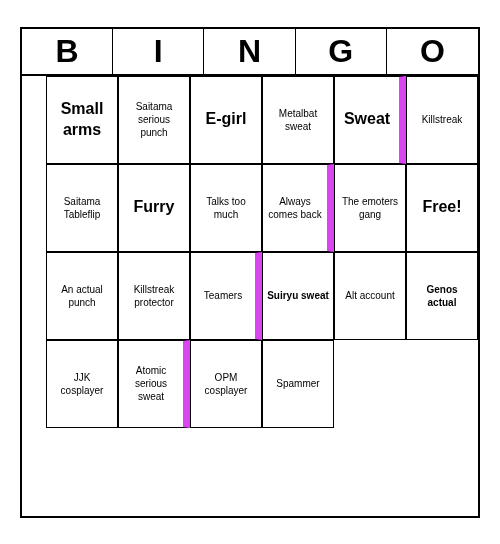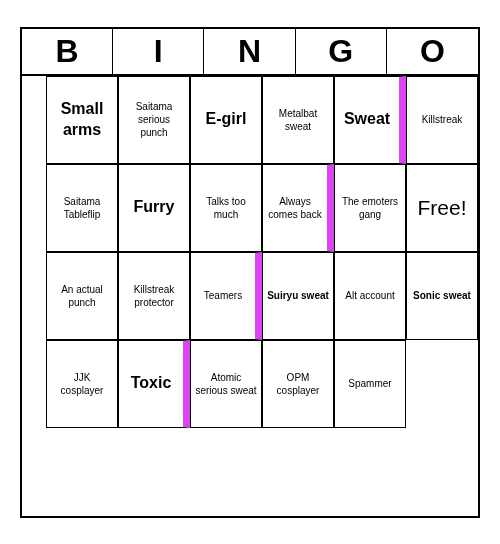--- a/index.html
+++ b/index.html
@@ -49,22 +49,22 @@
       line-height: 1.3;
     }
     .bingo-cell:nth-child(5n) {
       border-right: 7px solid #d946ef;
     }
     .bingo-cell.large-text {
       font-size: 16px;
       font-weight: bold;
     }
     .bingo-cell.free {
-      font-size: 21px;
-      font-weight: normal;
+      font-size: 16px;
+      font-weight: bold;
     }
     .bingo-cell.bold {
       font-weight: bold;
     }
   </style>
 </head>
 <body>
 
 <div class="bingo-card">
   <div class="bingo-header">
@@ -85,20 +85,19 @@
       <div class="bingo-cell large-text bold">Furry</div>
       <div class="bingo-cell ">Talks too much</div>
       <div class="bingo-cell ">Always comes back</div>
       <div class="bingo-cell ">The emoters gang</div>
       <div class="bingo-cell free">Free!</div>
       <div class="bingo-cell ">An actual punch</div>
       <div class="bingo-cell ">Killstreak protector</div>
       <div class="bingo-cell ">Teamers</div>
       <div class="bingo-cell bold">Suiryu sweat</div>
       <div class="bingo-cell ">Alt account</div>
-      <div class="bingo-cell bold">Sonic sweat</div>
+      <div class="bingo-cell bold">Genos actual</div>
       <div class="bingo-cell ">JJK cosplayer</div>
-      <div class="bingo-cell large-text bold">Toxic</div>
       <div class="bingo-cell ">Atomic serious sweat</div>
       <div class="bingo-cell ">OPM cosplayer</div>
       <div class="bingo-cell ">Spammer</div>
     </div>
 </div>
 
 </body></html>

